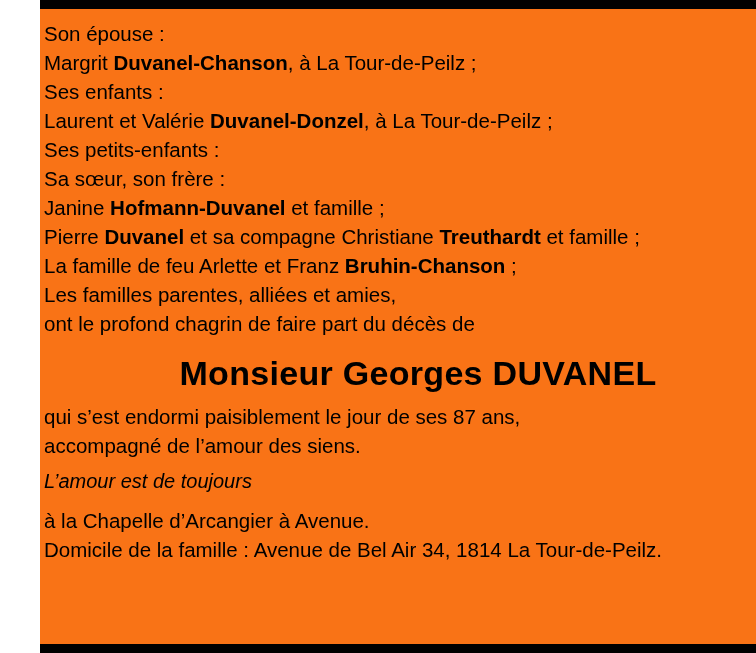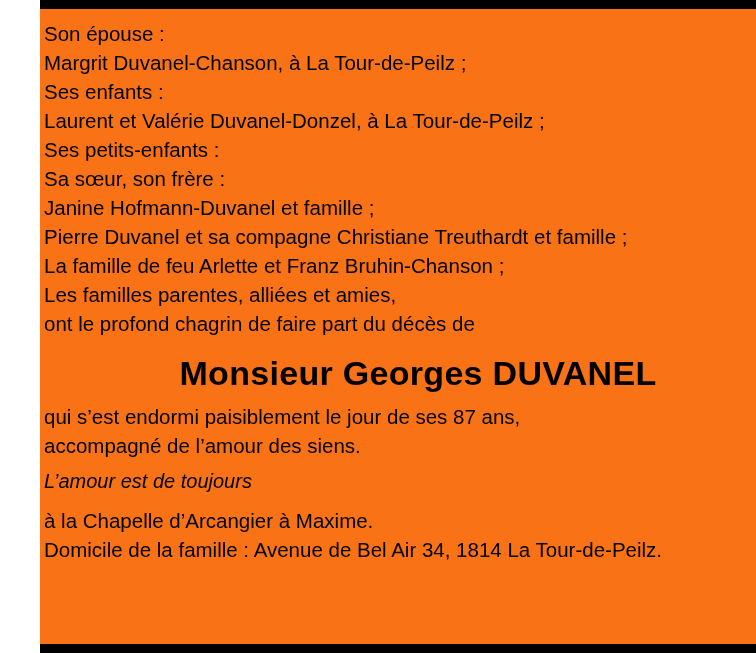--- a/index.html
+++ b/index.html
@@ -47,21 +47,21 @@
     padding: 10px 4px 0 4px;
     box-sizing: border-box;
   }
   .line {
     font-size: 20.5px;
     line-height: 29px;
     white-space: nowrap;
     letter-spacing: 0px;
   }
   .line b {
-    font-weight: normal;
+    font-weight: bold;
   }
   .headline {
     text-align: center;
     font-size: 34px;
     font-weight: bold;
     line-height: 46px;
     margin-top: 12px;
     margin-bottom: 6px;
     white-space: nowrap;
     letter-spacing: 0.3px;
@@ -106,21 +106,21 @@
     <div id="after-lines">
         <div class="line"><span>qui s’est endormi paisiblement le jour de ses 87 ans,</span></div>
         <div class="line"><span>accompagné de l’amour des siens.</span></div>
       </div>
 
     <div class="motto">L’amour est de toujours</div>
 
     <div class="gap"></div>
 
     <div id="closing-lines">
-        <div class="line"><span>à la Chapelle d’Arcangier à Maxime.</span></div>
+        <div class="line"><span>à la Chapelle d’Arcangier à Avenue.</span></div>
         <div class="line"><span>Domicile de la famille : Avenue de Bel Air 34, 1814 La Tour-de-Peilz.</span></div>
       </div>
 
   </div>
 
   <div class="bottom-bar"></div>
 
 </div>
 
 </body></html>

